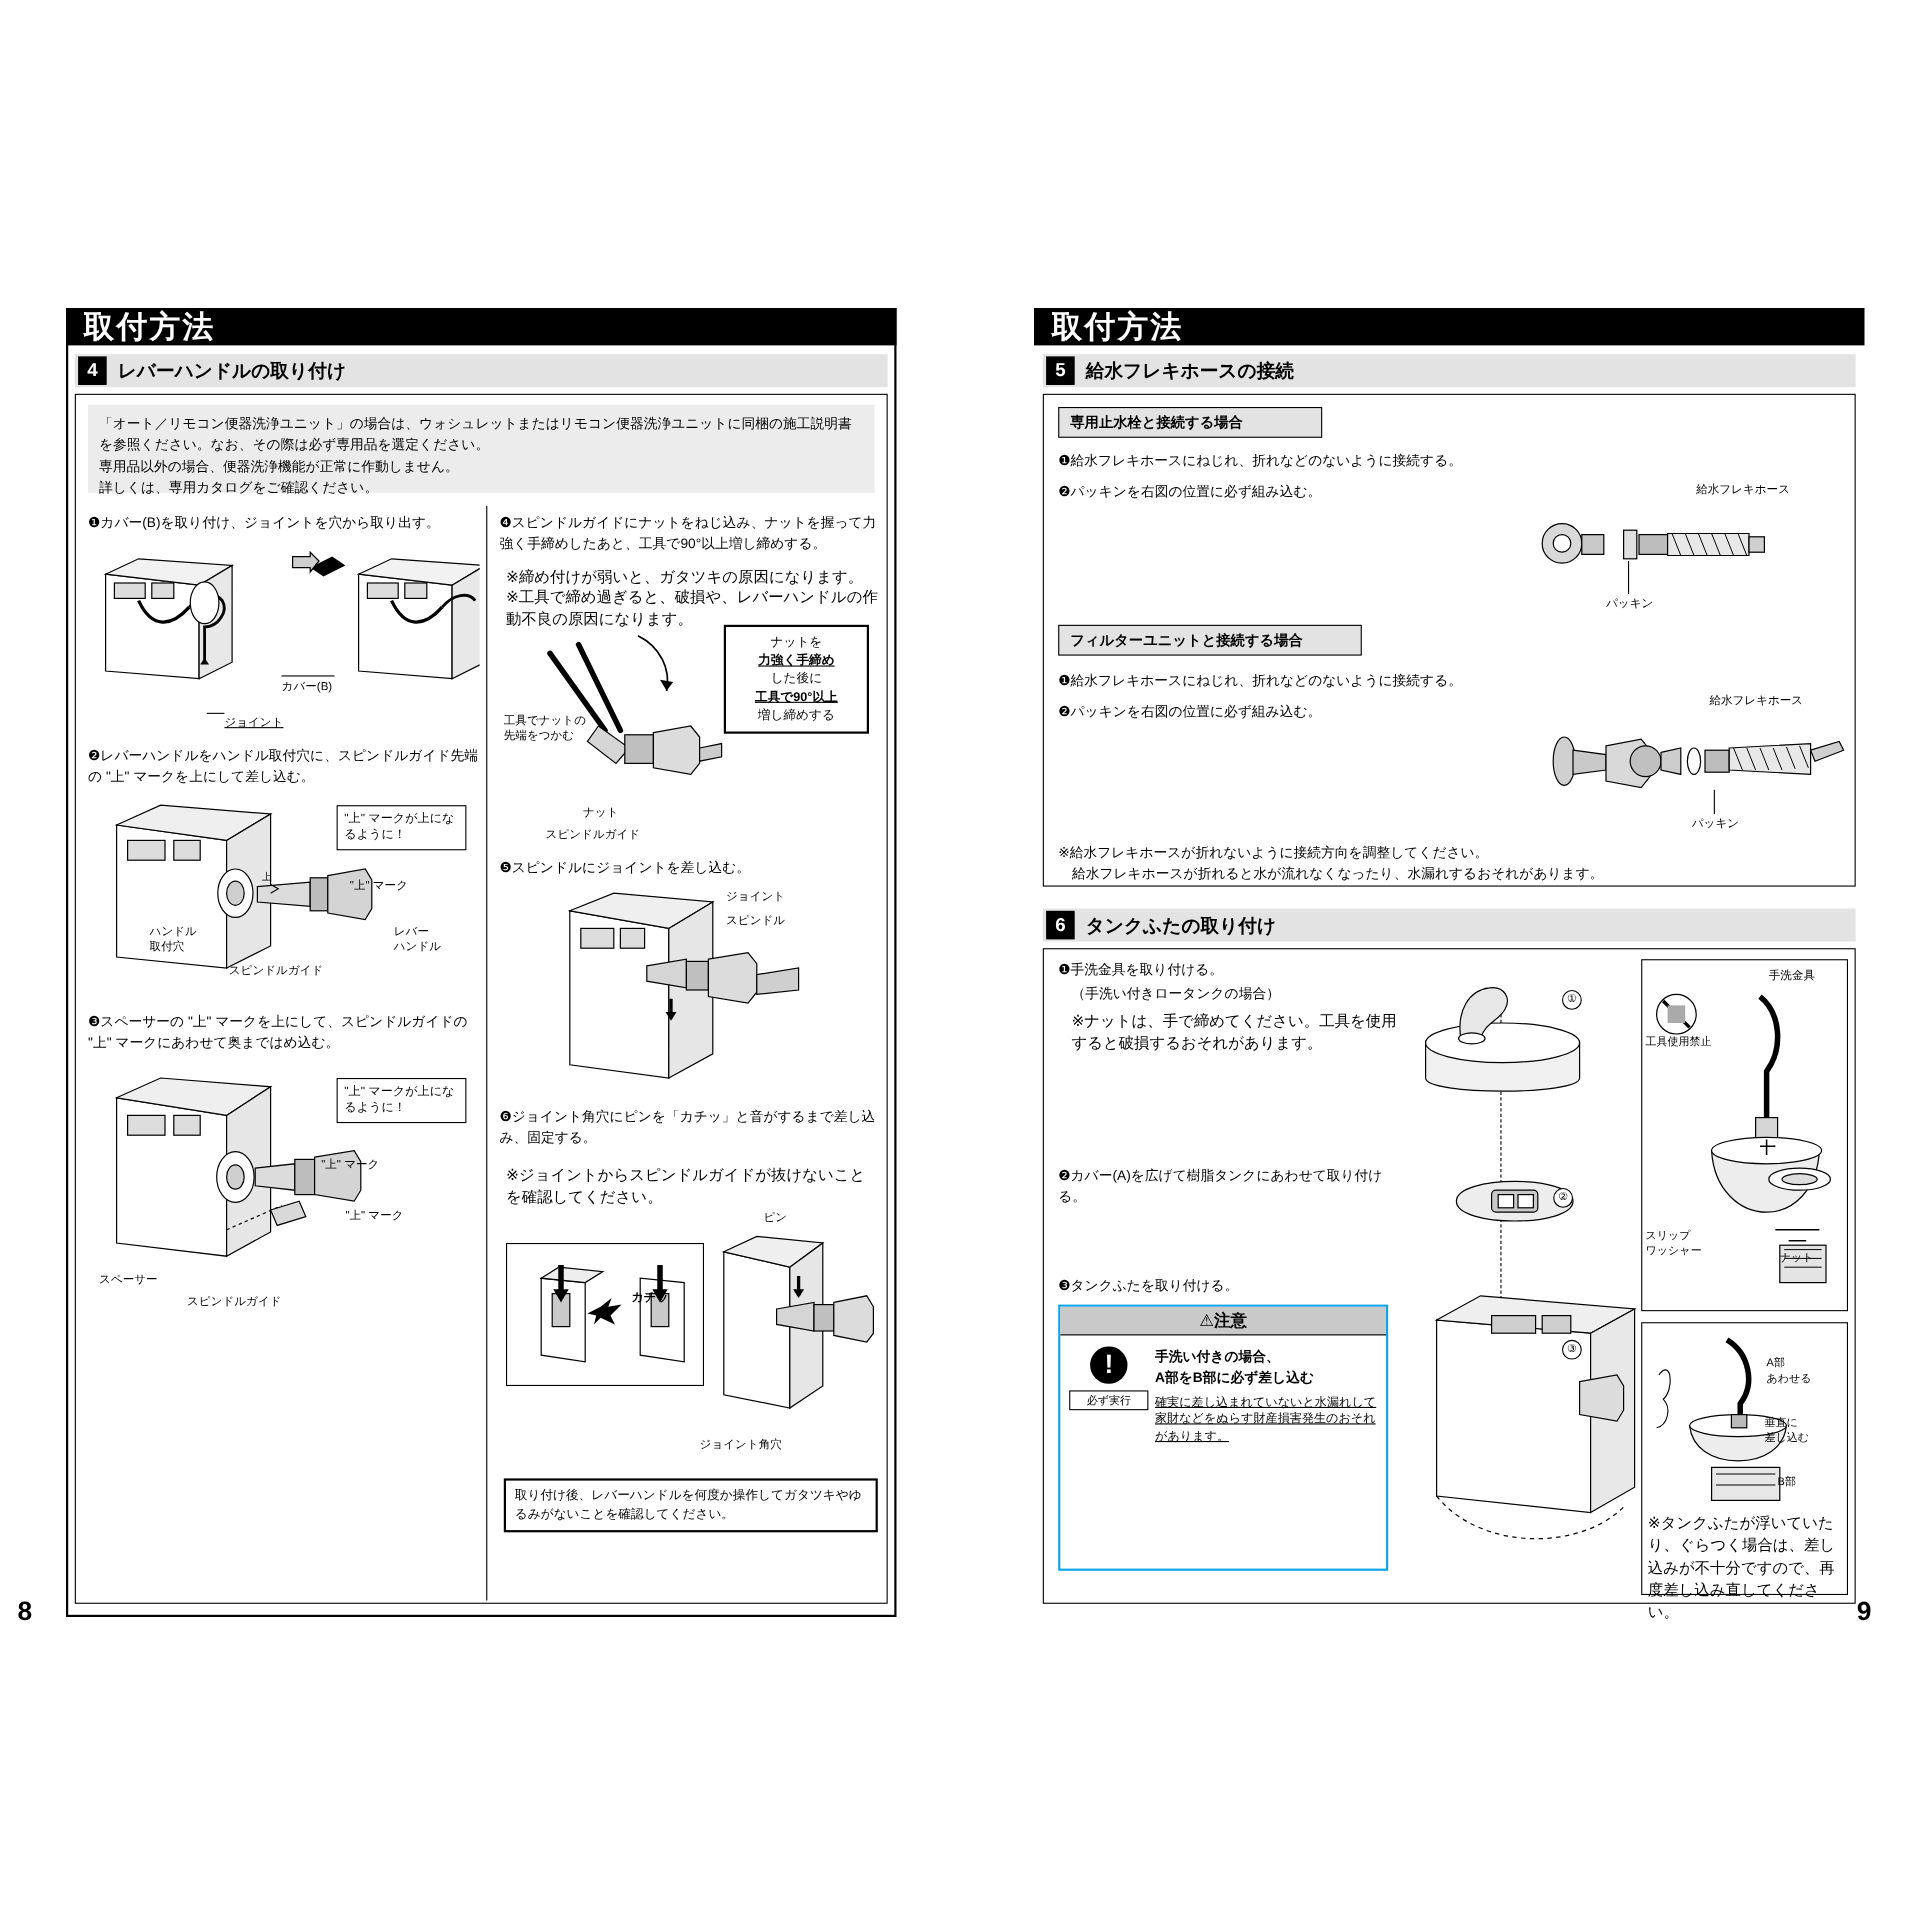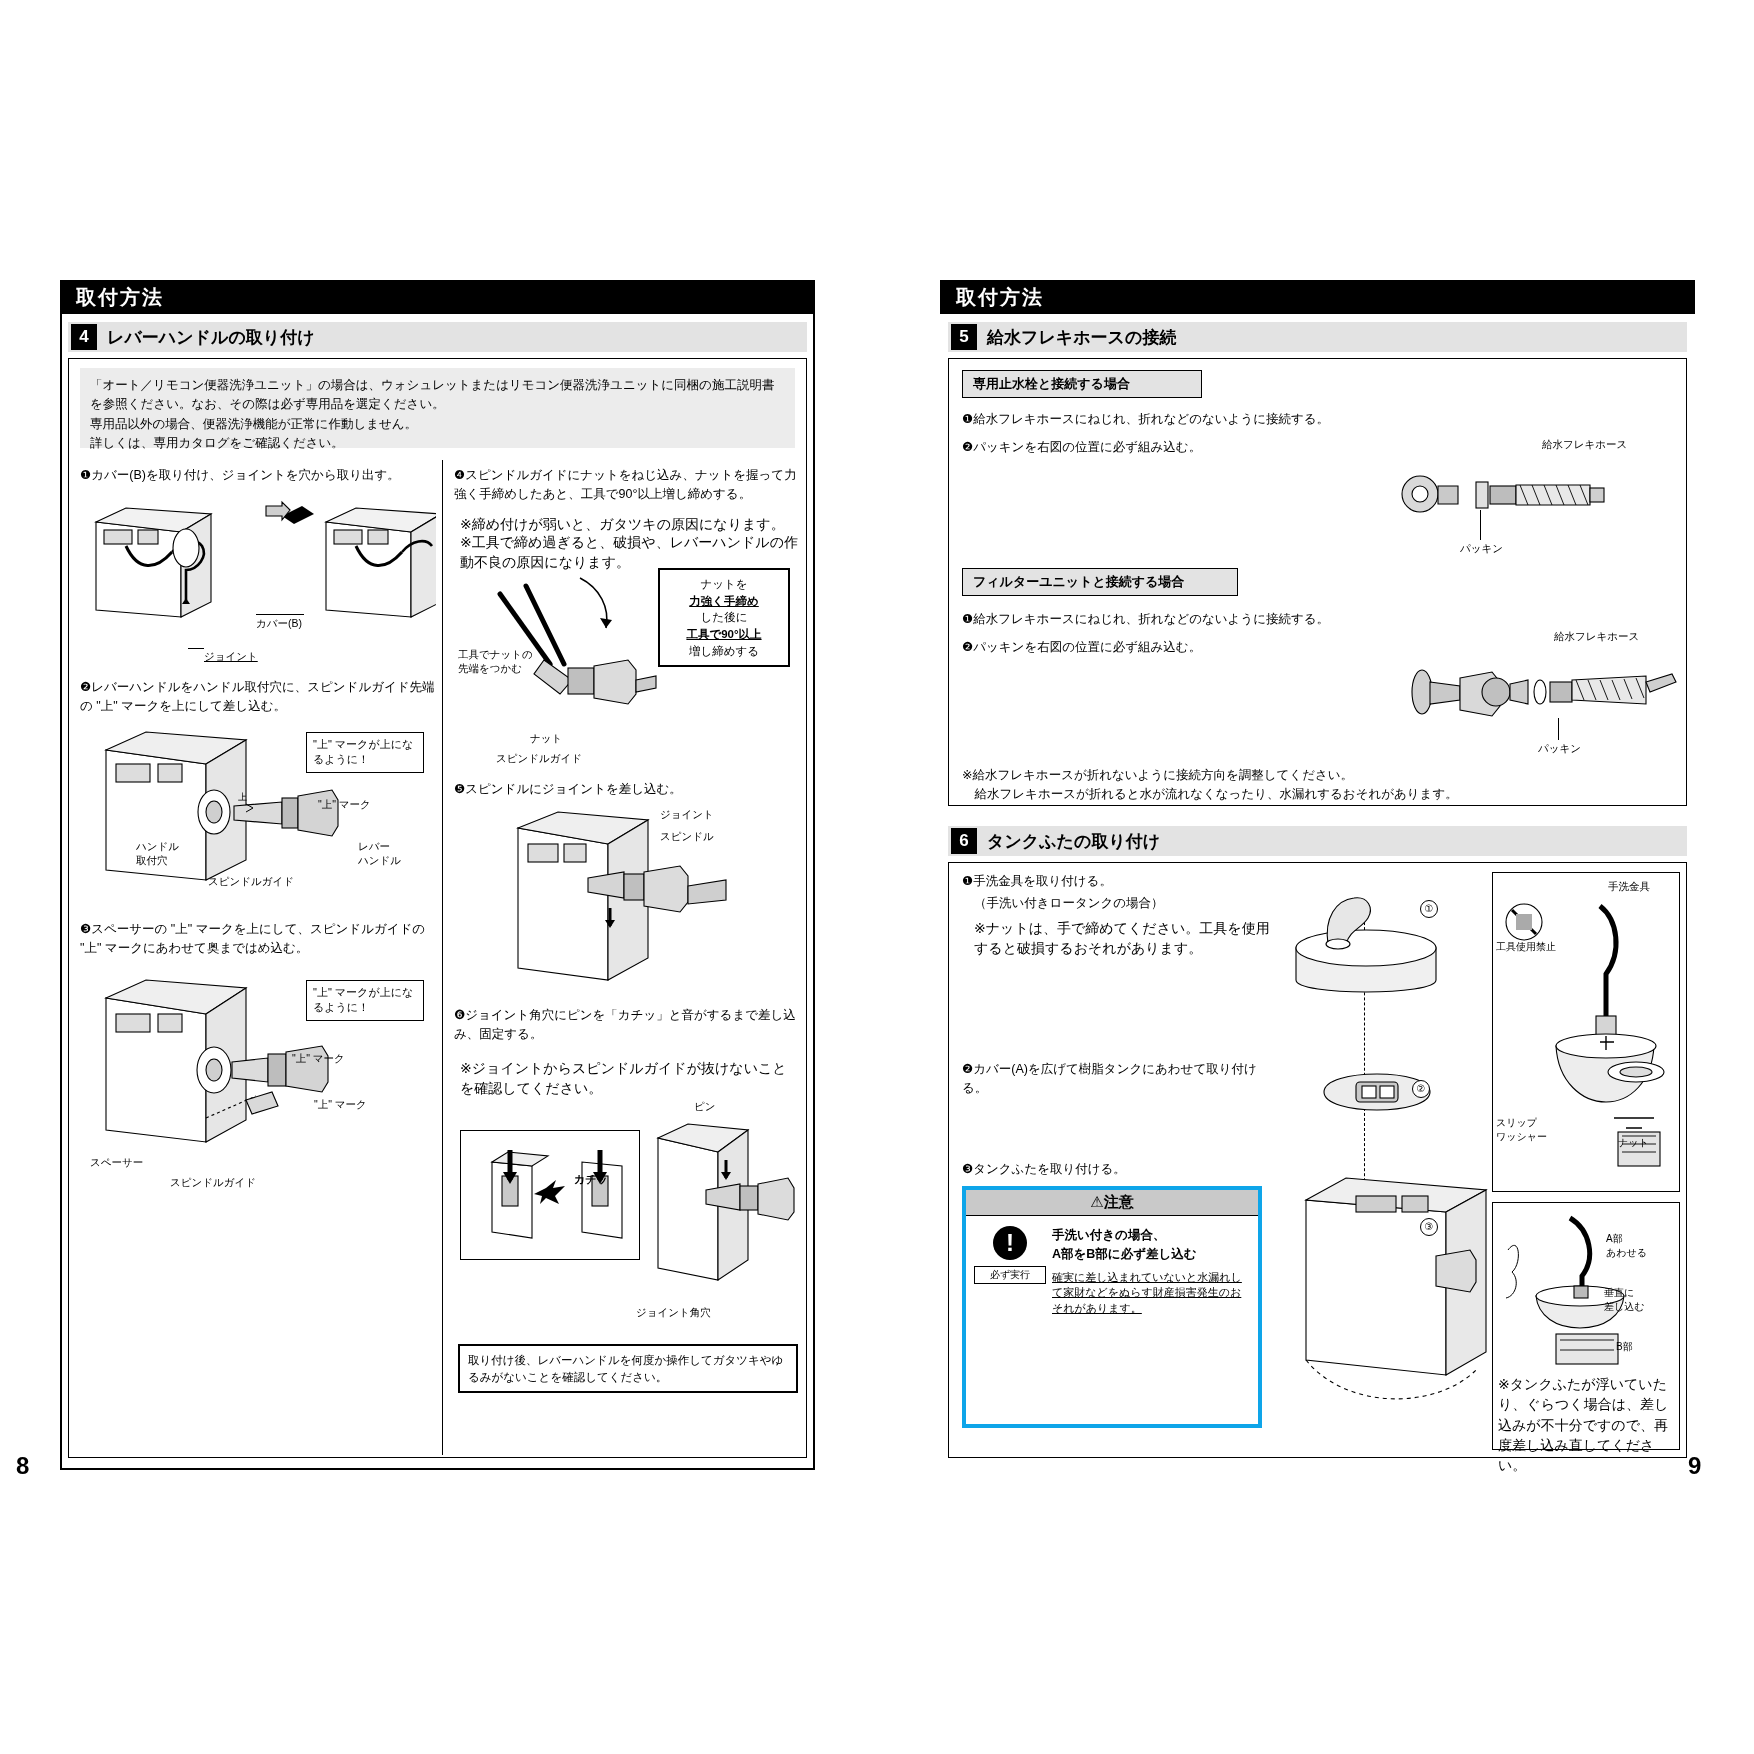--- a/index.html
+++ b/index.html
@@ -28,21 +28,21 @@
   }
 
   .band{
     position:absolute;
     left:0;top:0;
     width:100%;
     height:34px;
     background:#000;
     color:#fff;
     font-weight:bold;
-    font-size:20px;
+    font-size:28px;
     line-height:34px;
     padding-left:16px;
     box-sizing:border-box;
     letter-spacing:2px;
   }
 
   .pagenum{
     position:absolute;
     font-size:24px;
     font-weight:bold;
@@ -129,21 +129,21 @@
     position:absolute;
     border:1px solid #000;
     box-sizing:border-box;
   }
   .imgbox{
     position:absolute;
     box-sizing:border-box;
   }
   .caution{
     position:absolute;
-    border:4px solid #0ea5e9;
+    border:2px solid #0ea5e9;
     box-sizing:border-box;
     background:#fff;
   }
   .caution-title{
     background:#c9c9c9;
     text-align:center;
     font-weight:bold;
     font-size:15px;
     padding:3px 0;
     border-bottom:1px solid #000;

